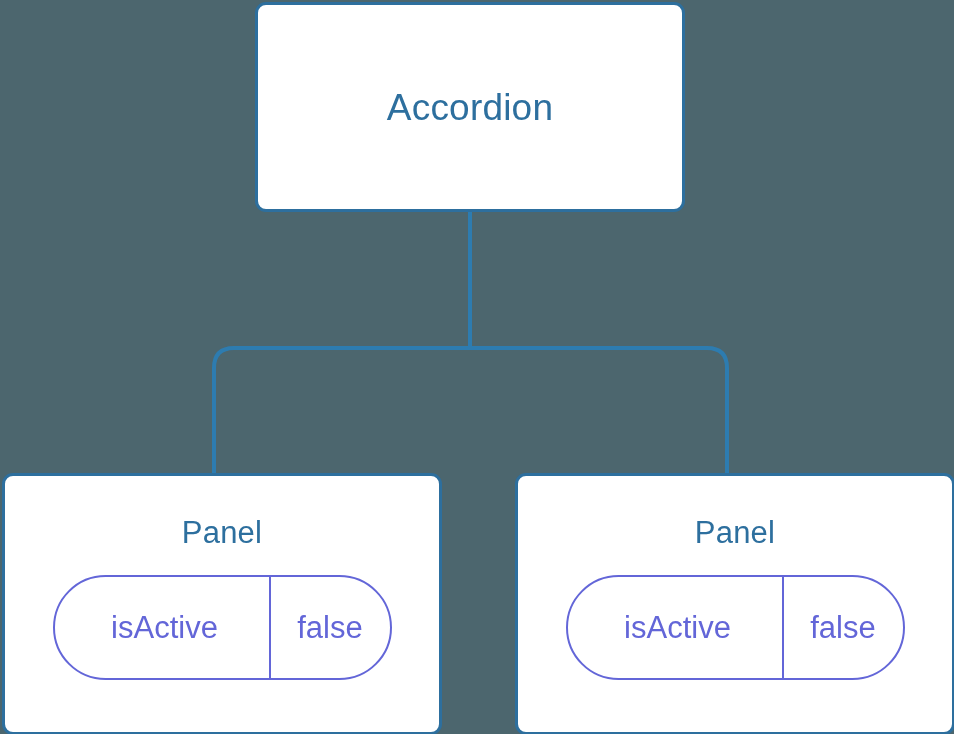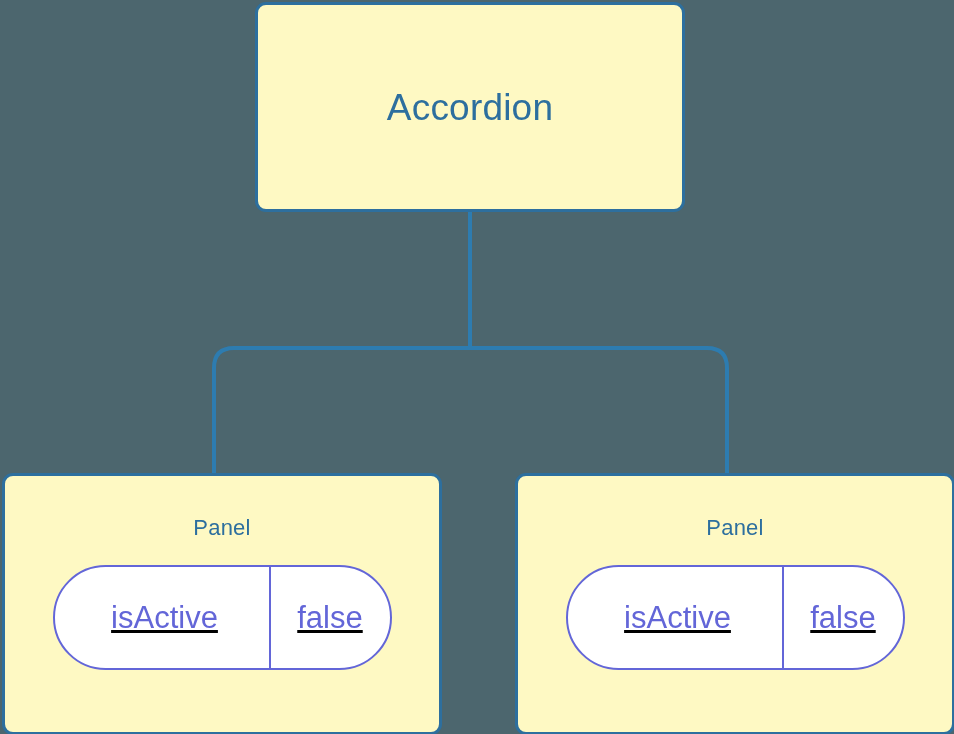--- a/index.html
+++ b/index.html
@@ -27,21 +27,21 @@
     left: 0;
     top: 0;
     width: 954px;
     height: 734px;
     pointer-events: none;
   }
 
   
   .node {
     position: absolute;
-    background: #fef9c3;
+    background: #ffffff;
     border: 3px solid #2d6f9e;
     border-radius: 11px;
     box-sizing: border-box;
     display: flex;
     flex-direction: column;
     align-items: center;
   }
 
   
   #node-accordion {
@@ -61,38 +61,37 @@
     top: 473px;
     width: 440px;
     height: 262px;
     padding-top: 39px;
   }
   #node-panel-0 { left: 2px; }
   #node-panel-1 { left: 515px; }
 
   .node-title {
     color: #2d6f9e;
-    font-size: 22px;
+    font-size: 31px;
     letter-spacing: 0.2px;
     white-space: nowrap;
     user-select: none;
   }
 
   
   .state-pill {
     margin-top: 24px;
     display: flex;
     align-items: stretch;
     height: 105px;
     border: 2px solid #6366d8;
     border-radius: 53px;
     box-sizing: border-box;
     background: #ffffff;
     overflow: hidden;
-    text-decoration: underline;
   }
   .pill-cell {
     display: flex;
     align-items: center;
     justify-content: center;
     color: #6366d8;
     font-size: 31px;
     white-space: nowrap;
     user-select: none;
     box-sizing: border-box;

